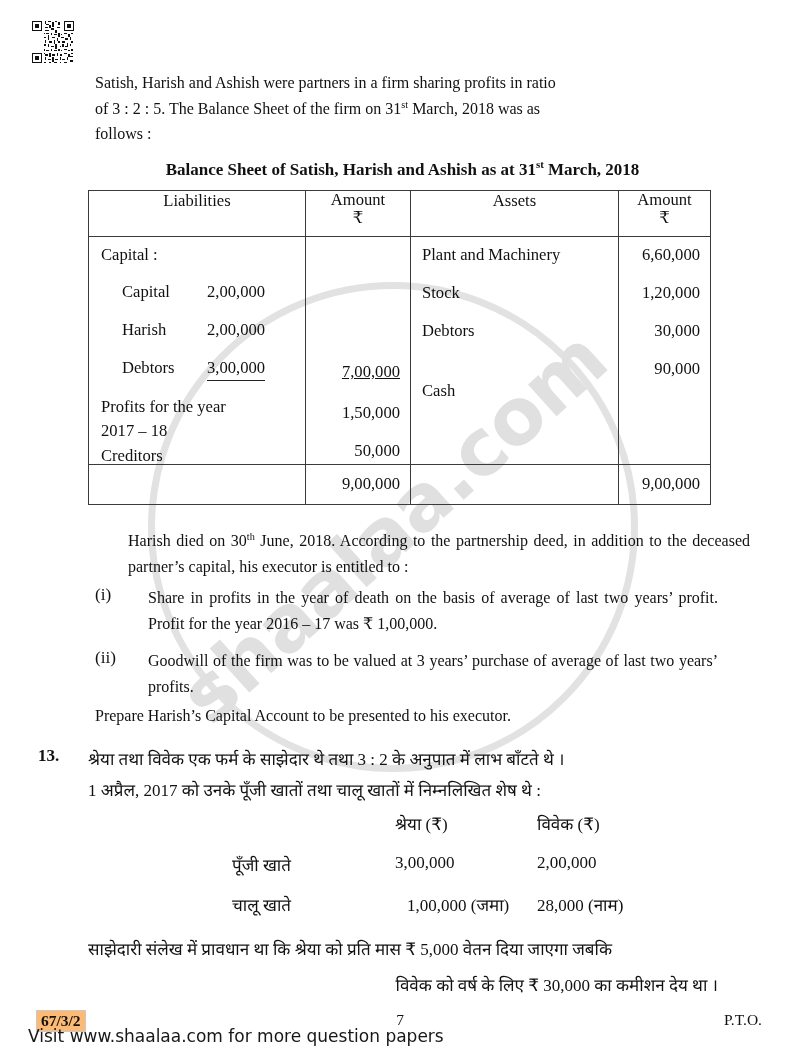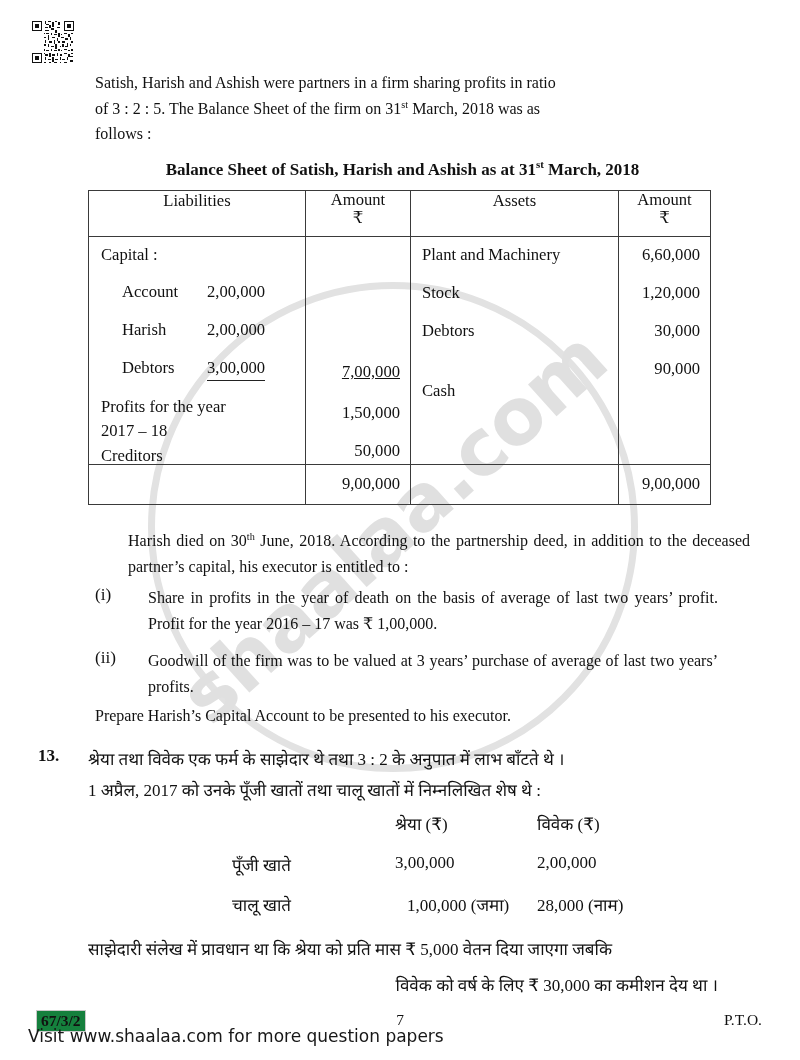--- a/index.html
+++ b/index.html
@@ -179,21 +179,21 @@
 
   
   #footer-code {
     position: absolute;
     left: 36px;
     top: 1010px;
     padding: 1px 4px;
     font-size: 15.5px;
     font-weight: bold;
     border: 1px solid #c9c9c9;
-    background: #15803d;
+    background: #fdba74;
     z-index: 2;
   }
   #footer-page {
     position: absolute;
     left: 0;
     top: 1011px;
     width: 800px;
     text-align: center;
     font-size: 15.5px;
     z-index: 2;
@@ -357,21 +357,21 @@
             <span>Amount</span><br>
             <span>₹</span>
           </th>
         </tr>
       </thead>
       <tbody>
         <tr>
 
           <td class="body-cell">
             <span class="cellline" style="left:12px; top:8px;">Capital :</span>
-            <span class="cellline" style="left:33px; top:45px;">Account</span>
+            <span class="cellline" style="left:33px; top:45px;">Capital</span>
             <span class="cellline" style="left:118px; top:45px;">2,00,000</span>
             <span class="cellline" style="left:33px; top:83px;">Harish</span>
             <span class="cellline" style="left:118px; top:83px;">2,00,000</span>
             <span class="cellline" style="left:33px; top:121px;">Debtors</span>
             <span class="cellline ul-amount" style="left:118px; top:121px;">3,00,000</span>
             <span class="cellline" style="left:12px; top:160px;">Profits for the year</span>
             <span class="cellline" style="left:12px; top:184px;">2017 – 18</span>
             <span class="cellline" style="left:12px; top:209px;">Creditors</span>
           </td>
 

